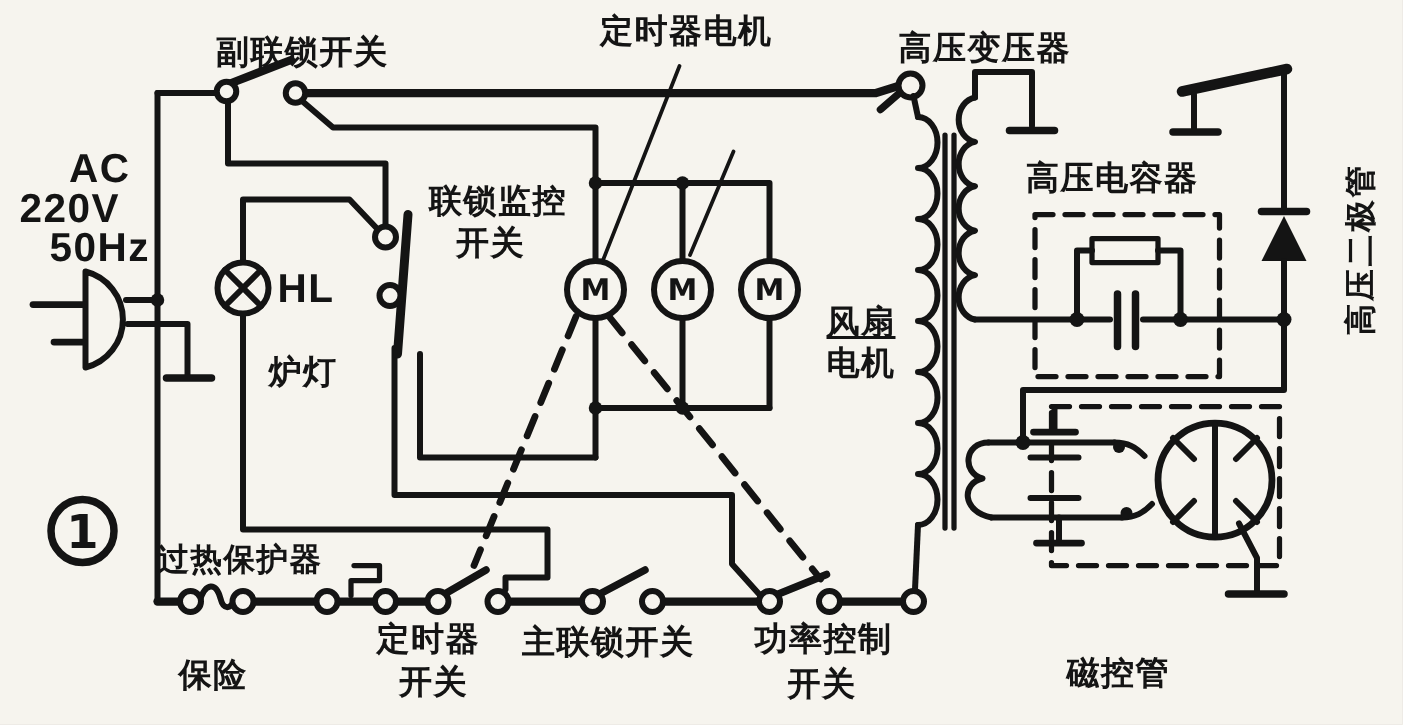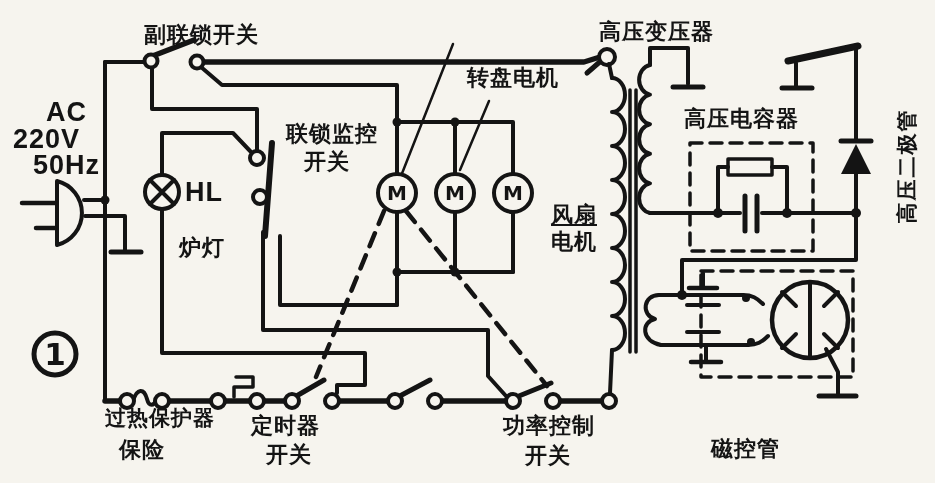--- a/index.html
+++ b/index.html
@@ -1,21 +1,21 @@
 <!DOCTYPE html>
 <html><head>
 <meta charset="utf-8">
 <style>
   html,body{margin:0;padding:0;background:#e8e6e0;}
   #stage{position:relative;width:935px;height:483px;background:#f6f4ee;overflow:hidden;
          font-family:"Liberation Sans","DejaVu Sans",sans-serif;color:#141414;}
   svg{position:absolute;left:0;top:0;}
   .lbl{position:absolute;font-weight:700;font-size:22px;line-height:1.05;letter-spacing:1px;
        white-space:nowrap;color:#141414;}
-  .lbl.small{font-size:21px;margin-top:44px;}
+  .lbl.small{font-size:21px;}
   .lbl.big{font-size:27px;}
   .vlabel{position:absolute;left:836px;top:152px;width:142px;text-align:center;
           transform:rotate(-90deg);transform-origin:50% 50%;font-weight:700;font-size:21px;
           letter-spacing:2px;color:#141414;}
   .w{stroke:#141414;fill:none;stroke-width:4;stroke-linecap:round;stroke-linejoin:round;}
   .thick{stroke-width:5.5;}
   .thin{stroke-width:2.5;}
   .blade{stroke-width:6;}
   .dash{stroke-dasharray:14 10;stroke-width:4.5;}
   .boxdash{stroke-dasharray:12 8;stroke-width:3.5;}
@@ -211,21 +211,21 @@
     <circle class="node" cx="682" cy="295" r="5"></circle>
   </g>
 
   <g>
     <circle class="contact" style="stroke-width:5" cx="55" cy="354" r="21"></circle>
     <text x="55" y="365" text-anchor="middle" style="font-family:'DejaVu Sans',sans-serif;font-weight:700;font-size:31px;fill:#141414;">1</text>
   </g>
 </svg>
 
   <div class="lbl" style="left:144px;top:7px;margin-top:16px;">副联锁开关</div>
-  <div class="lbl" style="left:467px;top:66px;">转盘电机</div>
+  <div class="lbl" style="left:400px;top:9px;">定时器电机</div>
   <div class="lbl" style="left:599px;top:20px;">高压变压器</div>
   <div class="lbl" style="left:684px;top:107px;">高压电容器</div>
   <div class="vlabel">高压二极管</div>
 
   <div class="lbl big" style="left:46px;top:98px;">AC</div>
   <div class="lbl big" style="left:13px;top:125px;">220V</div>
   <div class="lbl big" style="left:33px;top:151px;text-align:right;">50Hz</div>
 
   <div class="lbl big" style="left:185px;top:178px;">HL</div>
   <div class="lbl" style="left:179px;top:204px;margin-top:32px;">炉灯</div>
@@ -235,16 +235,17 @@
 
   <div class="lbl" style="left:551px;top:203px;text-decoration:underline;">风扇</div>
   <div class="lbl" style="left:551px;top:230px;">电机</div>
 
   <div class="lbl" style="left:711px;top:397px;margin-top:40px;">磁控管</div>
 
   <div class="lbl small" style="left:105px;top:363px;">过热保护器</div>
   <div class="lbl" style="left:119px;top:438px;">保险</div>
   <div class="lbl" style="left:251px;top:414px;">定时器</div>
   <div class="lbl" style="left:266px;top:443px;">开关</div>
+  <div class="lbl" style="left:348px;top:416px;">主联锁开关</div>
   <div class="lbl" style="left:503px;top:414px;font-family:Liberation Serif, serif;">功率控制</div>
   <div class="lbl" style="left:525px;top:444px;">开关</div>
 
 </div>
 
 </body></html>

